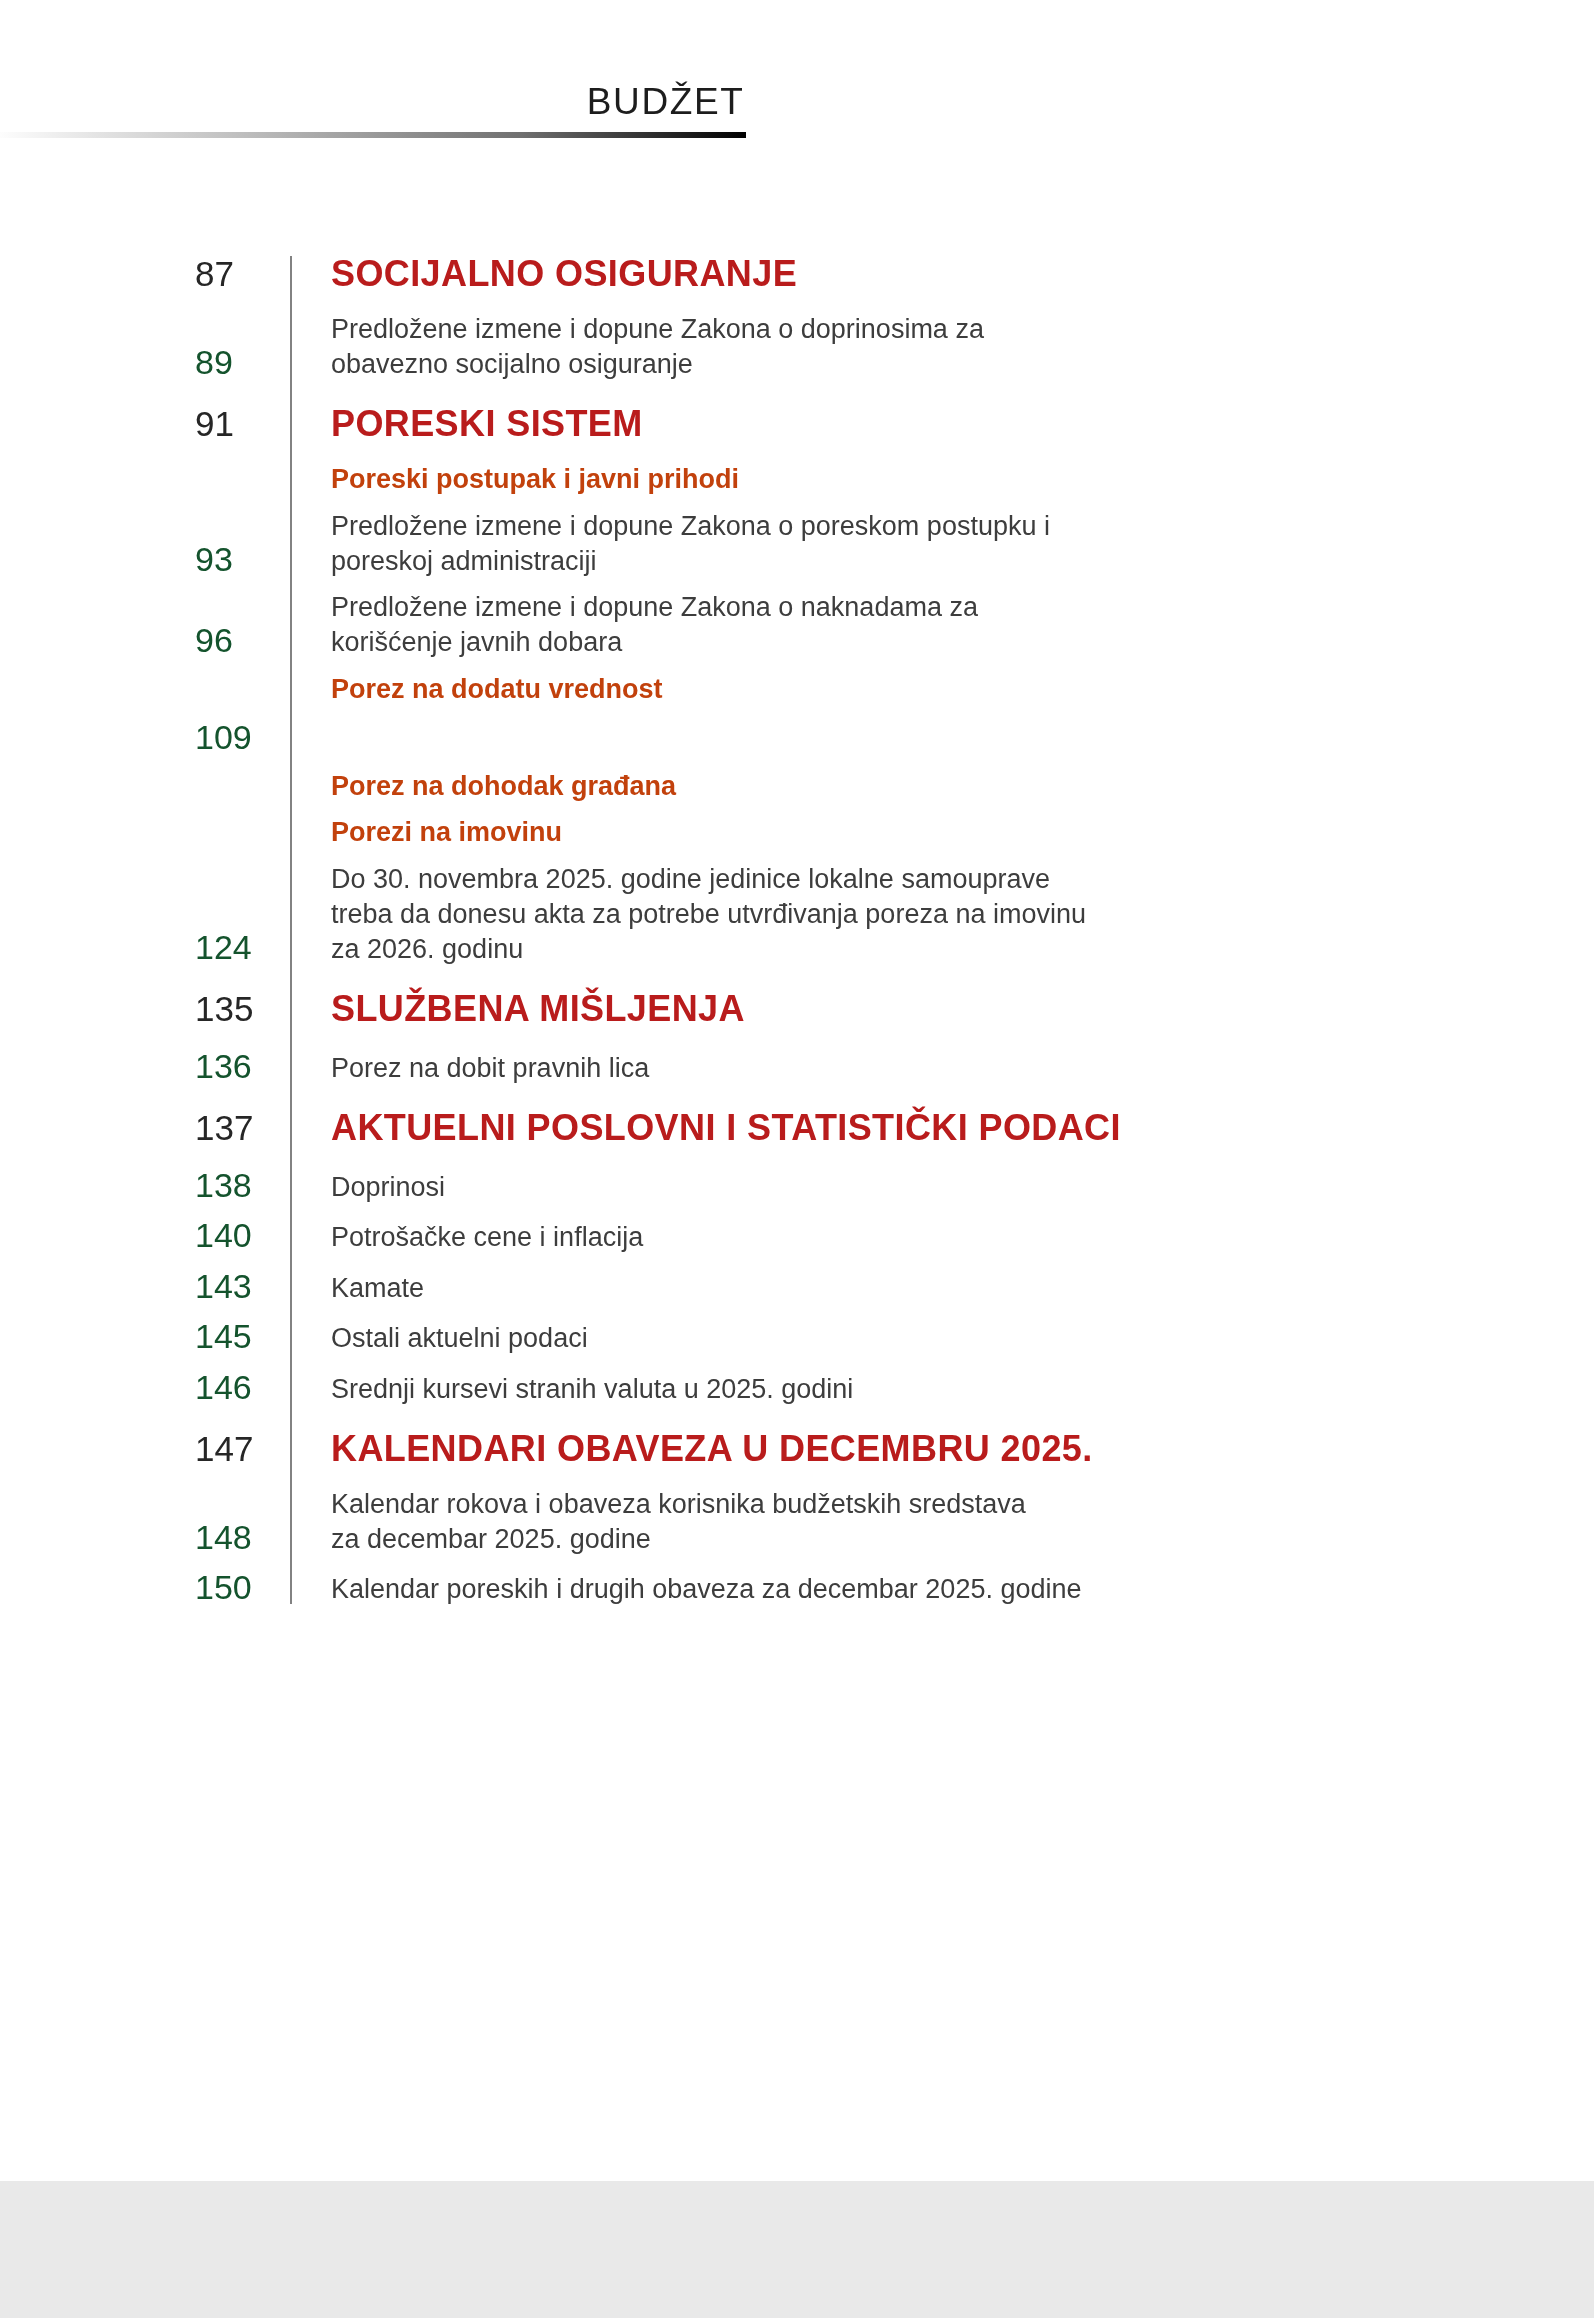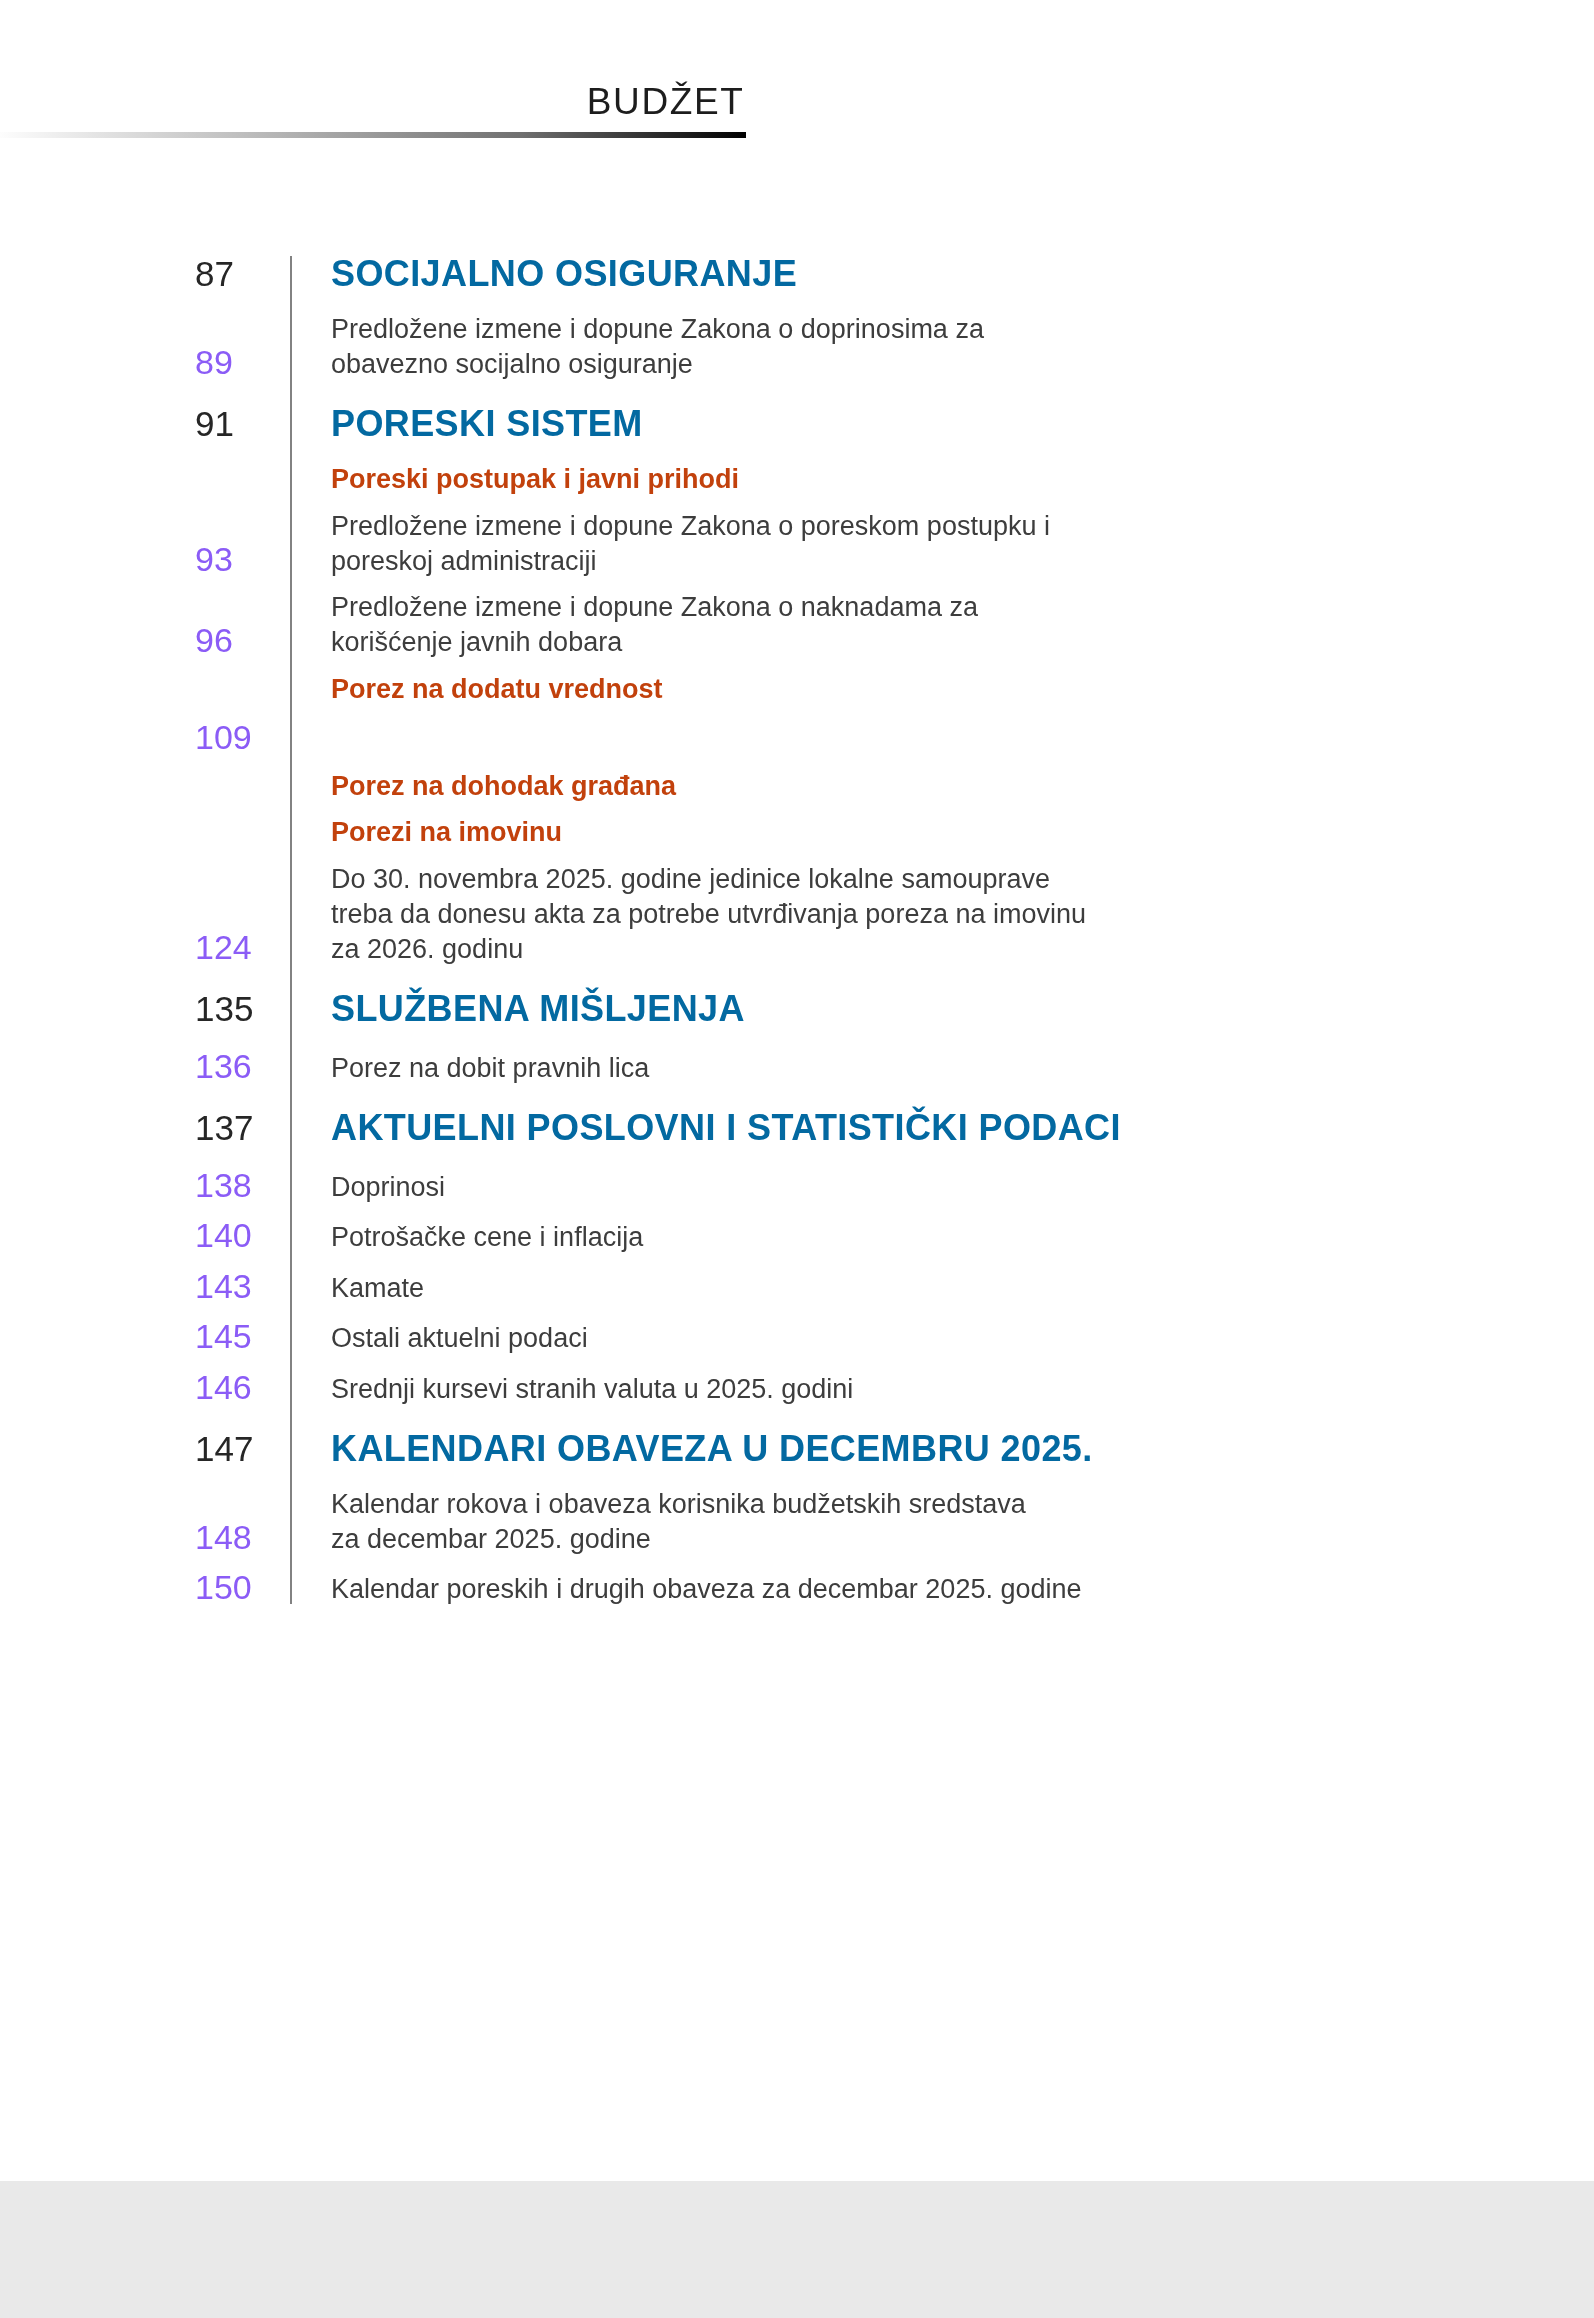--- a/index.html
+++ b/index.html
@@ -49,36 +49,36 @@
   .row {
     display: flex;
     align-items: flex-end;
     margin-bottom: 11.5px;
   }
   .row .num {
     flex: 0 0 96px;
     font-size: 34px;
     line-height: 39px;
     font-weight: 300;
-    color: #8b5cf6;
+    color: #14532d;
   }
   .row .txt {
     padding-left: 40px;
     max-width: 1088px;
     font-size: 27px;
     line-height: 35px;
     font-weight: 300;
     color: #3d3d3d;
     white-space: pre-line;
   }
   
   .row.h { margin-top: 21px; margin-bottom: 18px; }
   .row.h:first-child { margin-top: 0; }
   .row.h .num { font-size: 35px; line-height: 41px; font-weight: 400; color: #262626; }
-  .row.h .txt { font-size: 36px; line-height: 41px; font-weight: 600; letter-spacing: 0.4px; color: #0369a1; }
+  .row.h .txt { font-size: 36px; line-height: 41px; font-weight: 600; letter-spacing: 0.4px; color: #b91c1c; }
   
   .row.s { margin-top: 4.9px; }
   .row.s .txt { font-weight: 600; color: #c2410c; }
 </style>
 </head>
 <body>
 
 <div class="page">
 
   <header class="header">

